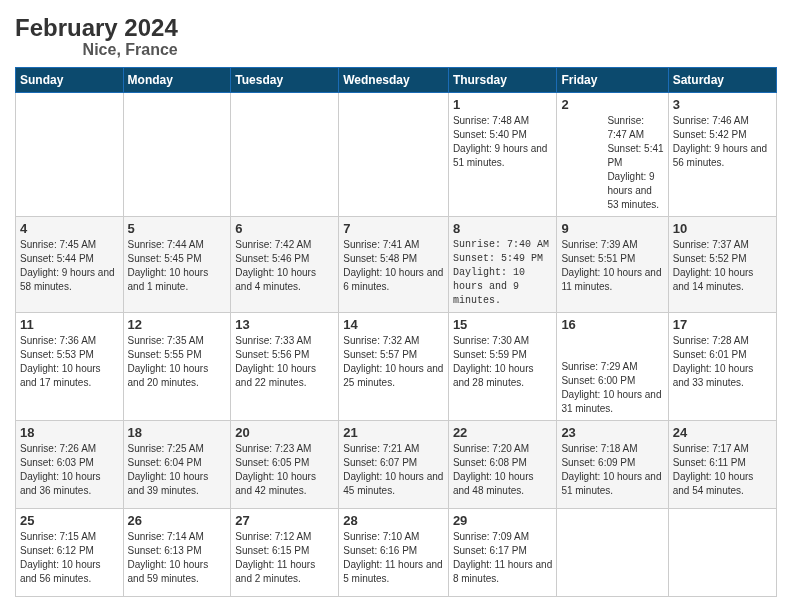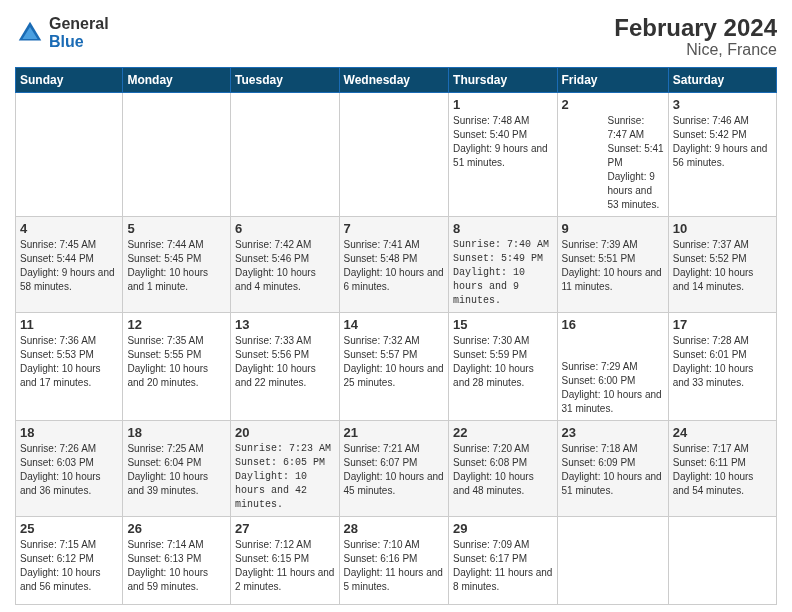--- a/index.html
+++ b/index.html
@@ -51,20 +51,21 @@
     }
     .month-title {
       font-size: 24px;
       font-weight: bold;
       color: #333;
       line-height: 1.1;
     }
     .location {
       font-size: 16px;
       color: #555;
+      font-weight: bold;
     }
     .calendar {
       width: 100%;
       border-collapse: collapse;
       font-size: 10.5px;
     }
     .calendar thead tr {
       background-color: #0c4a6e;
       color: #fff;
     }
@@ -103,30 +104,20 @@
     }
     .empty-cell {
       background: #fff !important;
     }
   </style>
 </head>
 <body>
 
 <div class="page">
   <div class="header">
-    <div class="logo">
-      <svg class="logo-icon" viewBox="0 0 40 40" xmlns="http://www.w3.org/2000/svg">
-        <polygon points="20,5 35,30 5,30" fill="#1a6bb5"></polygon>
-        <polygon points="20,12 30,28 10,28" fill="#4a9fe0"></polygon>
-      </svg>
-      <div class="logo-text">
-        <span class="logo-general">General</span>
-        <span class="logo-blue">Blue</span>
-      </div>
-    </div>
     <div class="title-area">
       <div class="month-title">February 2024</div>
       <div class="location">Nice, France</div>
     </div>
   </div>
 
   <table class="calendar">
     <thead>
       <tr>
       <th>Sunday</th>
@@ -259,21 +250,21 @@
 Daylight: 10 hours and 36 minutes.</div>
           </td>
           <td>
             <span class="day-number">18</span>
             <div class="day-info" style="white-space: pre-line;">Sunrise: 7:25 AM
 Sunset: 6:04 PM
 Daylight: 10 hours and 39 minutes.</div>
           </td>
           <td>
             <span class="day-number">20</span>
-            <div class="day-info" style="white-space: pre-line; font-family: Liberation Mono, monospace;">Sunrise: 7:23 AM
+            <div class="day-info" style="white-space: pre-line;">Sunrise: 7:23 AM
 Sunset: 6:05 PM
 Daylight: 10 hours and 42 minutes.</div>
           </td>
           <td>
             <span class="day-number">21</span>
             <div class="day-info" style="white-space: pre-line;">Sunrise: 7:21 AM
 Sunset: 6:07 PM
 Daylight: 10 hours and 45 minutes.</div>
           </td>
           <td>

